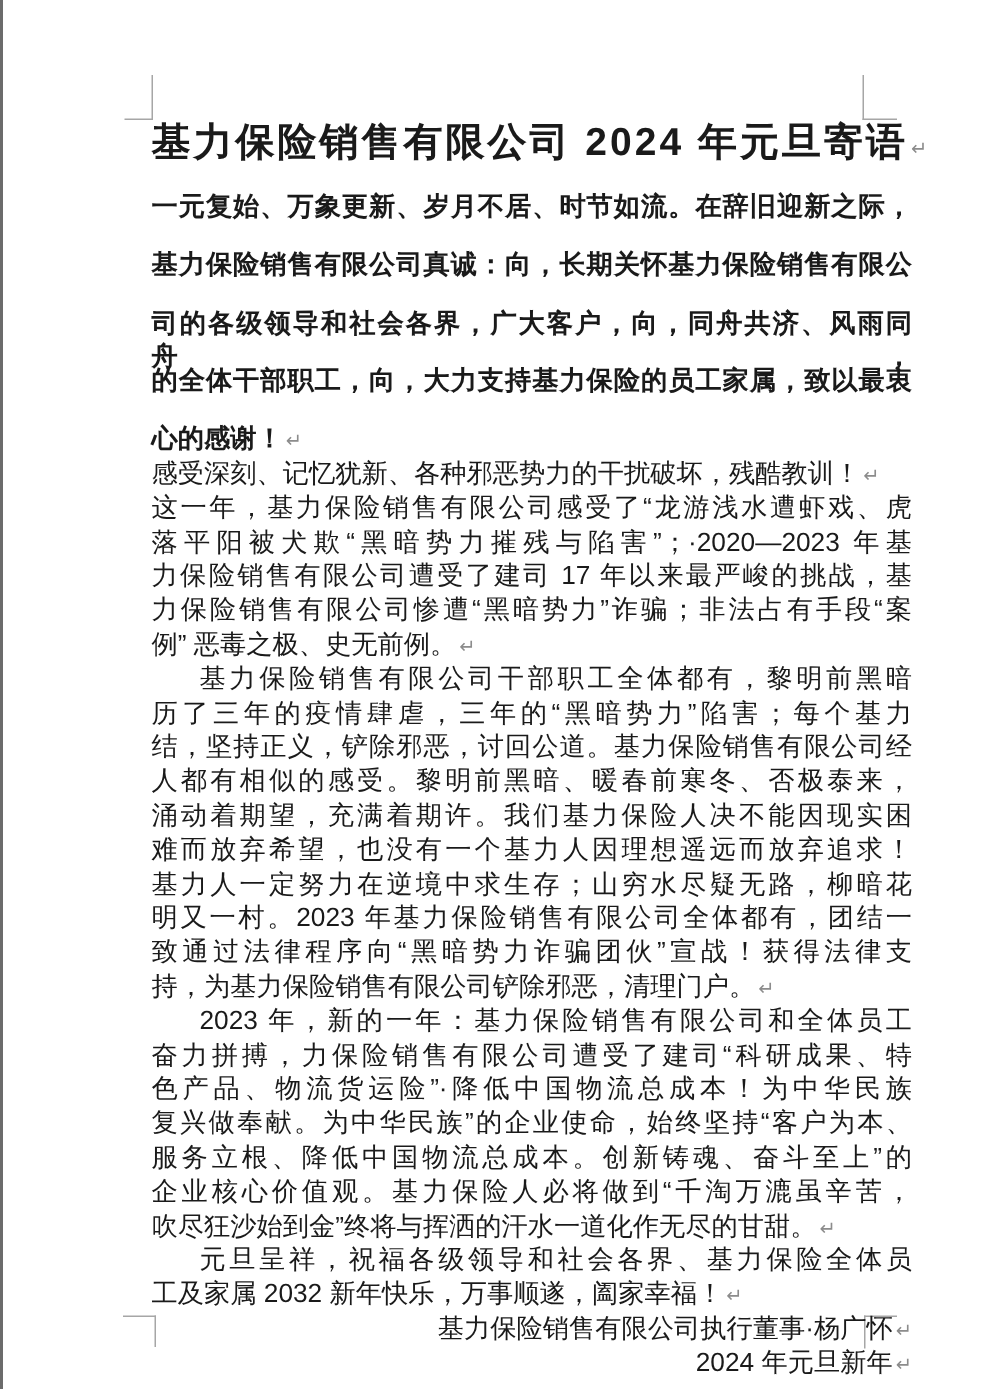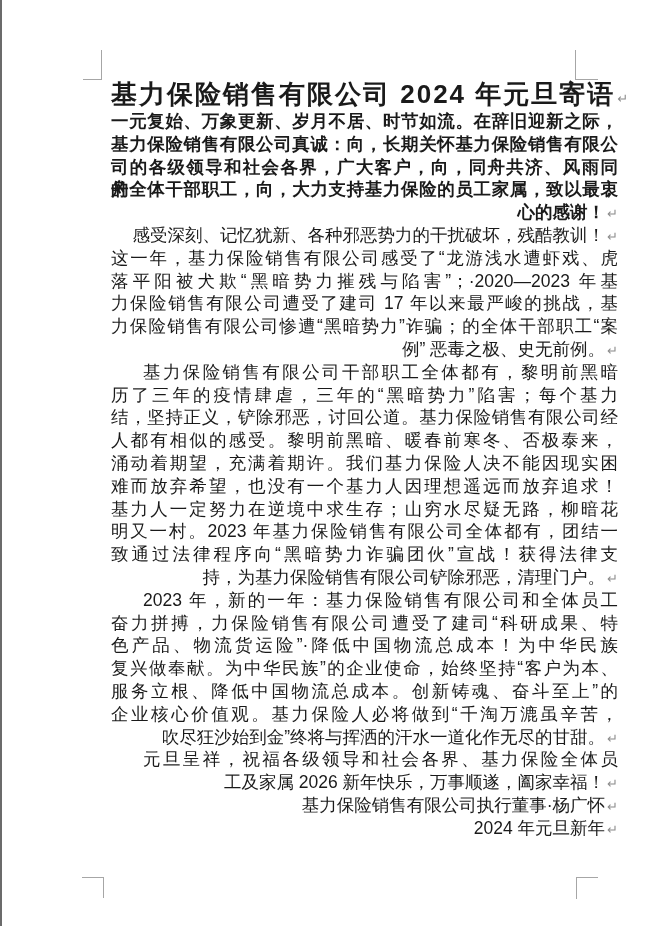--- a/index.html
+++ b/index.html
@@ -38,43 +38,43 @@
     border-right: 1px solid var(--crop-color, #a6a6a6);
     border-top: 1px solid var(--crop-color, #a6a6a6);
   }
   .crop-br {
     left: 576px; top: 877px; width: 21px; height: 21px;
     border-left: 1px solid var(--crop-color, #a6a6a6);
     border-top: 1px solid var(--crop-color, #a6a6a6);
   }
   .content {
     position: absolute;
-    left: 111px; top: 78px;
+    left: 101px; top: 78px;
     width: 507px;
   }
   .doc-title {
     height: 32px;
     line-height: 32px;
     font-size: 26px;
     font-weight: 700;
     letter-spacing: 2px;
     white-space: nowrap;
   }
   .line {
     height: 22.8px;
     line-height: 22.8px;
     font-size: 17.5px;
   }
   .line.justify {
     text-align: justify;
     text-align-last: justify;
   }
-  .line.left   { text-align: right; }
+  .line.left   { text-align: left; }
   .line.center { text-align: right; }
-  .line.bold   { font-weight: 700; }
+  .line.bold   { font-weight: 700; margin-top: 16px; }
   .line.indent .txt { padding-left: 32px; }
   .pmark {
     color: var(--mark-color, #8c8c8c);
     font-size: 13px;
     font-weight: 400;
     letter-spacing: 0;
     padding-left: 2px;
   }
 </style>
 </head>
@@ -93,38 +93,38 @@
     <div>
         <div class="line justify bold"><span class="txt">一元复始、万象更新、岁月不居、时节如流。在辞旧迎新之际，</span></div>
         <div class="line justify bold"><span class="txt">基力保险销售有限公司真诚：向，长期关怀基力保险销售有限公</span></div>
         <div class="line justify bold"><span class="txt">司的各级领导和社会各界，广大客户，向，同舟共济、风雨同舟，</span></div>
         <div class="line justify bold"><span class="txt">的全体干部职工，向，大力支持基力保险的员工家属，致以最衷</span></div>
         <div class="line left bold"><span class="txt">心的感谢！</span><span class="pmark">↵</span></div>
         <div class="line left"><span class="txt">感受深刻、记忆犹新、各种邪恶势力的干扰破坏，残酷教训！</span><span class="pmark">↵</span></div>
         <div class="line justify"><span class="txt">这一年，基力保险销售有限公司感受了“龙游浅水遭虾戏、虎</span></div>
         <div class="line justify"><span class="txt">落平阳被犬欺“黑暗势力摧残与陷害”；·2020—2023 年基</span></div>
         <div class="line justify"><span class="txt">力保险销售有限公司遭受了建司 17 年以来最严峻的挑战，基</span></div>
-        <div class="line justify"><span class="txt">力保险销售有限公司惨遭“黑暗势力”诈骗；的全体干部职工“案</span></div>
+        <div class="line justify"><span class="txt">力保险销售有限公司惨遭“黑暗势力”诈骗；非法占有手段“案</span></div>
         <div class="line left"><span class="txt">例” 恶毒之极、史无前例。</span><span class="pmark">↵</span></div>
         <div class="line justify indent"><span class="txt">基力保险销售有限公司干部职工全体都有，黎明前黑暗</span></div>
         <div class="line justify"><span class="txt">历了三年的疫情肆虐，三年的“黑暗势力”陷害；每个基力</span></div>
         <div class="line justify"><span class="txt">结，坚持正义，铲除邪恶，讨回公道。基力保险销售有限公司经</span></div>
         <div class="line justify"><span class="txt">人都有相似的感受。黎明前黑暗、暖春前寒冬、否极泰来，</span></div>
         <div class="line justify"><span class="txt">涌动着期望，充满着期许。我们基力保险人决不能因现实困</span></div>
         <div class="line justify"><span class="txt">难而放弃希望，也没有一个基力人因理想遥远而放弃追求！</span></div>
         <div class="line justify"><span class="txt">基力人一定努力在逆境中求生存；山穷水尽疑无路，柳暗花</span></div>
         <div class="line justify"><span class="txt">明又一村。2023 年基力保险销售有限公司全体都有，团结一</span></div>
         <div class="line justify"><span class="txt">致通过法律程序向“黑暗势力诈骗团伙”宣战！获得法律支</span></div>
         <div class="line left"><span class="txt">持，为基力保险销售有限公司铲除邪恶，清理门户。</span><span class="pmark">↵</span></div>
         <div class="line justify indent"><span class="txt">2023 年，新的一年：基力保险销售有限公司和全体员工</span></div>
         <div class="line justify"><span class="txt">奋力拼搏，力保险销售有限公司遭受了建司“科研成果、特</span></div>
         <div class="line justify"><span class="txt">色产品、物流货运险”·降低中国物流总成本！为中华民族</span></div>
         <div class="line justify"><span class="txt">复兴做奉献。为中华民族”的企业使命，始终坚持“客户为本、</span></div>
         <div class="line justify"><span class="txt">服务立根、降低中国物流总成本。创新铸魂、奋斗至上”的</span></div>
         <div class="line justify"><span class="txt">企业核心价值观。基力保险人必将做到“千淘万漉虽辛苦，</span></div>
         <div class="line left"><span class="txt">吹尽狂沙始到金”终将与挥洒的汗水一道化作无尽的甘甜。</span><span class="pmark">↵</span></div>
         <div class="line justify indent"><span class="txt">元旦呈祥，祝福各级领导和社会各界、基力保险全体员</span></div>
-        <div class="line left"><span class="txt">工及家属 2026 新年快乐，万事顺遂，阖家幸福！</span><span class="pmark">↵</span></div>
+        <div class="line left"><span class="txt">工及家属 2032 新年快乐，万事顺遂，阖家幸福！</span><span class="pmark">↵</span></div>
         <div class="line center"><span class="txt">基力保险销售有限公司执行董事·杨广怀</span><span class="pmark">↵</span></div>
         <div class="line center"><span class="txt">2024 年元旦新年</span><span class="pmark">↵</span></div>
       </div>
   </div>
 </div>
 
 </body></html>

